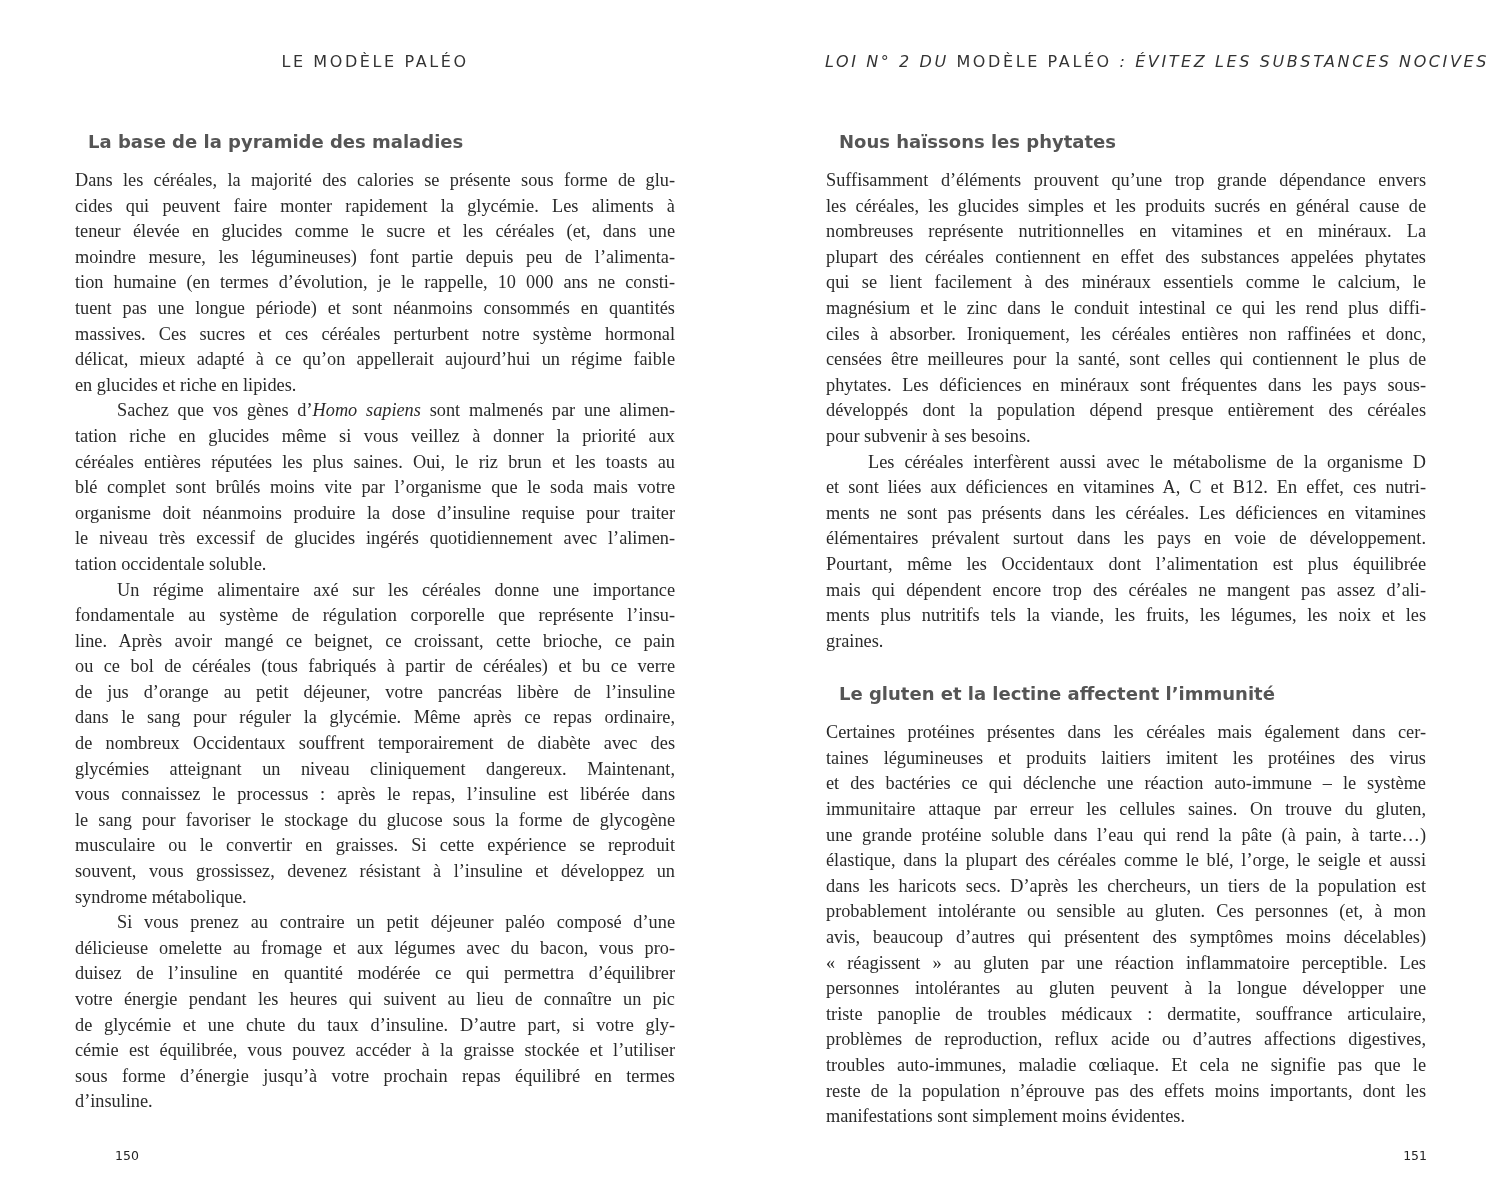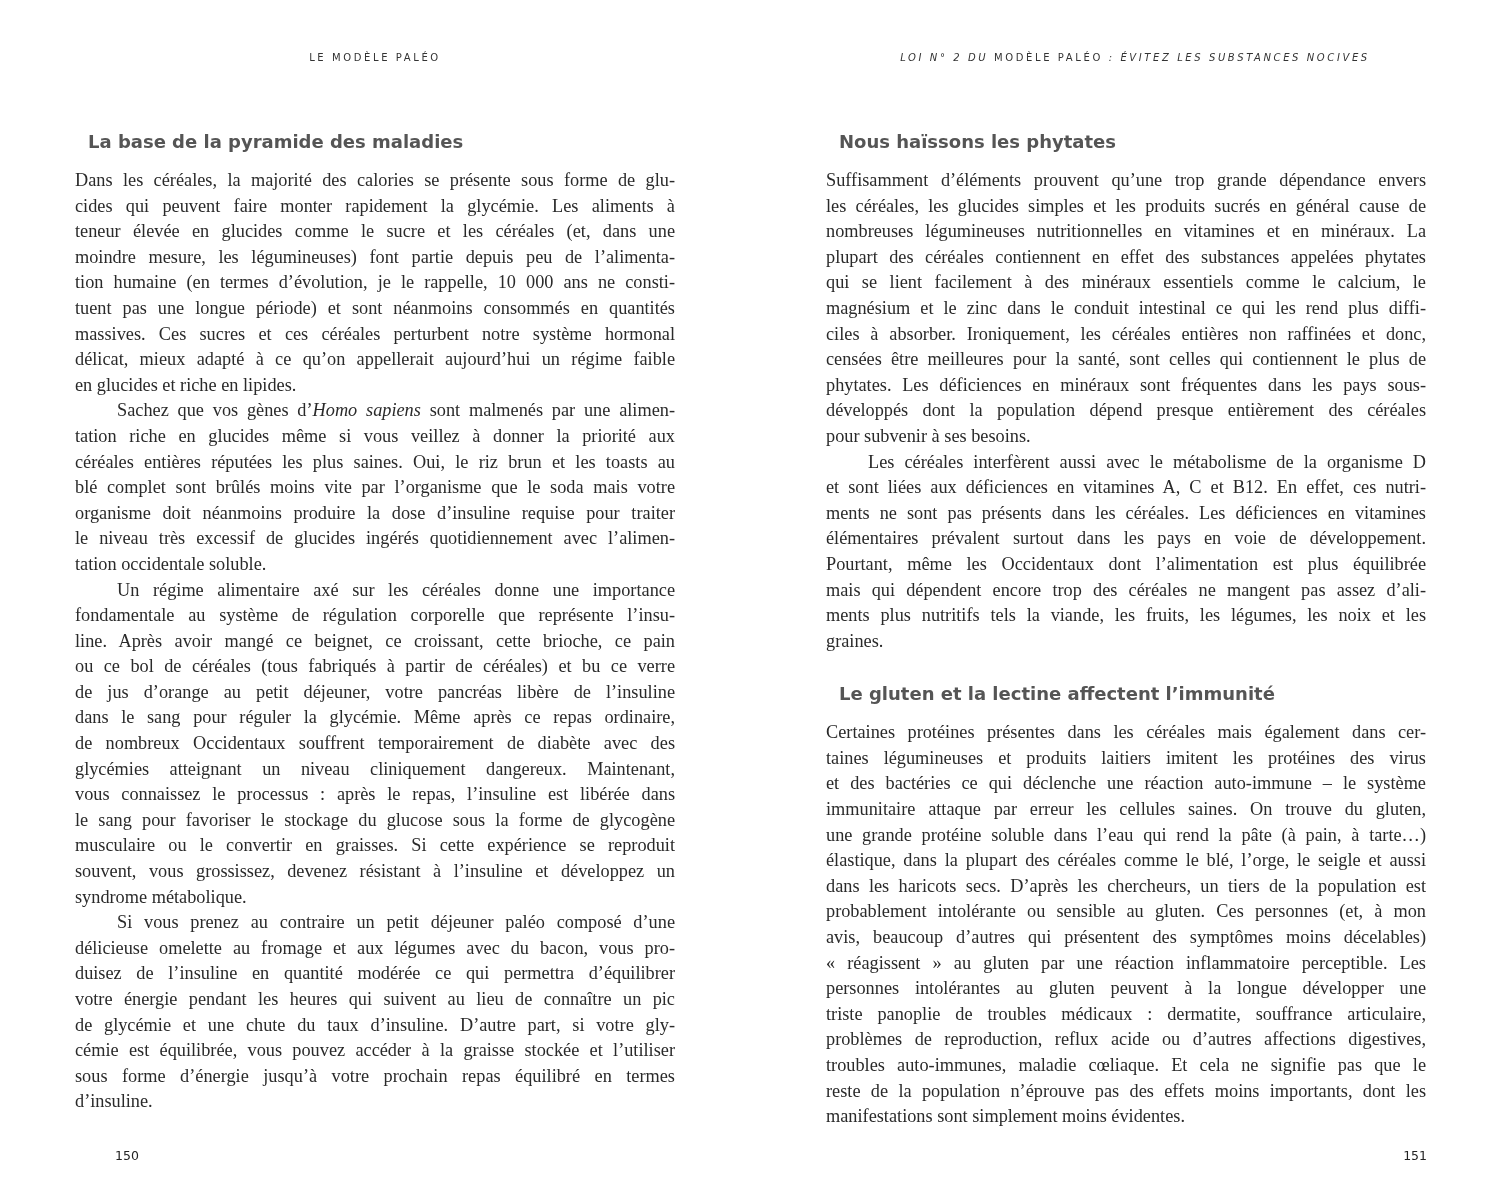--- a/index.html
+++ b/index.html
@@ -2,21 +2,21 @@
 <html><head>
 <meta charset="utf-8">
 <style>
   html, body { margin: 0; padding: 0; background: #ffffff; }
   body { width: 1500px; height: 1200px; position: relative; overflow: hidden; color: #2b2b2b; }
   .page { position: absolute; top: 0; height: 1200px; }
   .page.left { left: 75px; width: 600px; }
   .page.right { left: 826px; width: 600px; }
   .running-head {
     position: absolute; top: 52px; left: 0; width: 600px;
-    font-family: "DejaVu Sans", sans-serif; font-size: 10px; letter-spacing: 2.6px;
+    font-family: "DejaVu Sans", sans-serif; font-size: 16px; letter-spacing: 2.6px;
     color: #333; text-align: center; white-space: nowrap;
   }
   .page.right .running-head { text-align: center; left: auto; right: -19px; width: 620px; }
   .running-head .it { font-style: italic; }
   .section-title {
     font-family: "DejaVu Sans", sans-serif; font-weight: bold; font-size: 18px;
     color: #555555; white-space: nowrap; height: 26px; line-height: 26px; margin: 13px;
   }
   .body { position: absolute; left: 0; width: 600px; }
   .page.left .body { top: 116px; }
@@ -98,21 +98,21 @@
 <div class="page right">
   <div class="running-head">
     <span class="it">LOI N° 2 DU </span><span>MODÈLE PALÉO</span><span class="it"> : ÉVITEZ LES SUBSTANCES NOCIVES</span>
   </div>
 
   <div class="body">
     <h2 class="section-title">Nous haïssons les phytates</h2>
     <div>
         <div class="line">Suffisamment d’éléments prouvent qu’une trop grande dépendance envers</div>
         <div class="line">les céréales, les glucides simples et les produits sucrés en général cause de</div>
-        <div class="line">nombreuses légumineuses nutritionnelles en vitamines et en minéraux. La</div>
+        <div class="line">nombreuses représente nutritionnelles en vitamines et en minéraux. La</div>
         <div class="line">plupart des céréales contiennent en effet des substances appelées phytates</div>
         <div class="line">qui se lient facilement à des minéraux essentiels comme le calcium, le</div>
         <div class="line">magnésium et le zinc dans le conduit intestinal ce qui les rend plus diffi-</div>
         <div class="line">ciles à absorber. Ironiquement, les céréales entières non raffinées et donc,</div>
         <div class="line">censées être meilleures pour la santé, sont celles qui contiennent le plus de</div>
         <div class="line">phytates. Les déficiences en minéraux sont fréquentes dans les pays sous-</div>
         <div class="line">développés dont la population dépend presque entièrement des céréales</div>
         <div class="line last">pour subvenir à ses besoins.</div>
       </div>
     <div>

